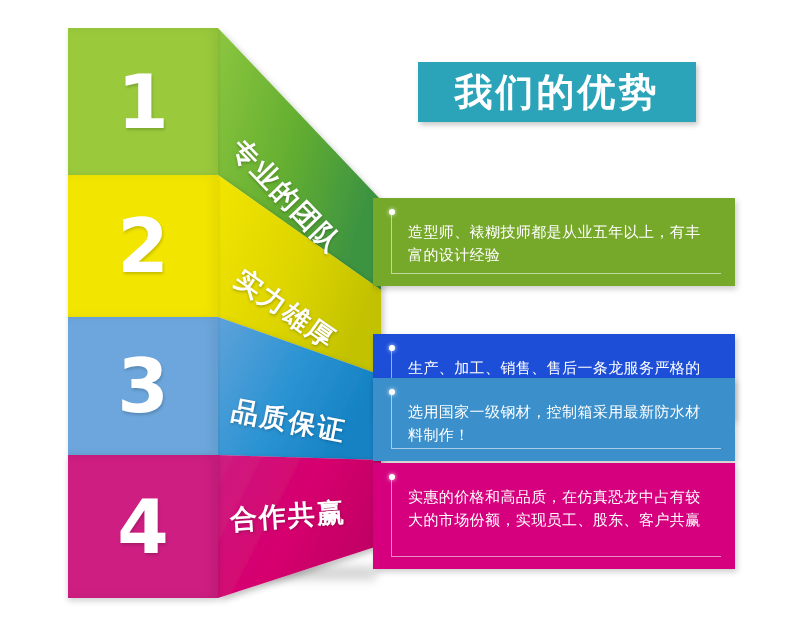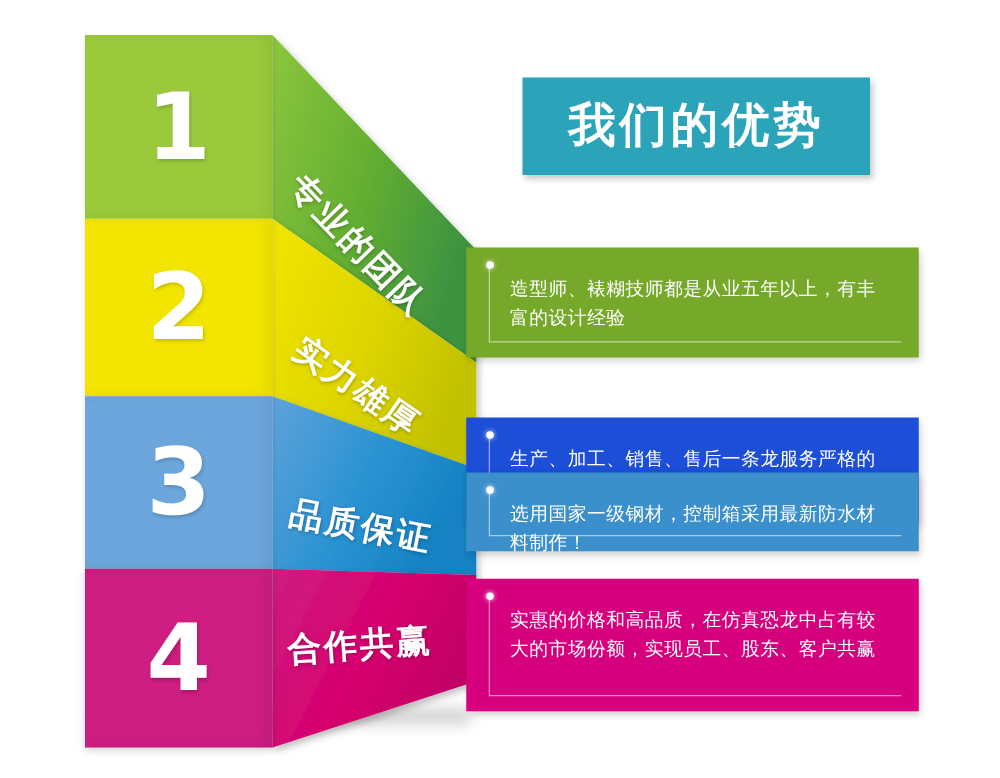--- a/index.html
+++ b/index.html
@@ -17,21 +17,21 @@
     background: #ffffff;
     overflow: hidden;
   }
 
   
   #title-banner {
     position: absolute;
     left: 418px;
     top: 62px;
     width: 278px;
-    height: 78px;
+    height: 60px;
     display: flex;
     align-items: center;
     justify-content: center;
     box-shadow: 2px 3px 5px rgba(0,0,0,0.22);
     z-index: 40;
   }
   #title-banner .title-text {
     color: #ffffff;
     font-size: 38px;
     font-weight: bold;
@@ -220,21 +220,21 @@
     </div>
   </div>
 
   <div class="panel" style="left:373px; top:290px; width:362px; height:85px; background:#1d4ed8;margin-top:44px;">
     <div class="panel-inner">
       <span class="panel-dot"></span>
       <div class="panel-text">生产、加工、销售、售后一条龙服务严格的品质检测和效果测试，确保使用无忧</div>
     </div>
   </div>
 
-  <div class="panel" style="left:373px; top:378px; width:362px; height:63px; background:#3B8FCB;">
+  <div class="panel" style="left:373px; top:378px; width:362px; height:83px; background:#3B8FCB;">
     <div class="panel-inner">
       <span class="panel-dot"></span>
       <div class="panel-text">选用国家一级钢材，控制箱采用最新防水材料制作！</div>
     </div>
   </div>
 
   <div class="panel" style="left:373px; top:463px; width:362px; height:106px; background:#D6007F;">
     <div class="panel-inner">
       <span class="panel-dot"></span>
       <div class="panel-text">实惠的价格和高品质，在仿真恐龙中占有较大的市场份额，实现员工、股东、客户共赢</div>

